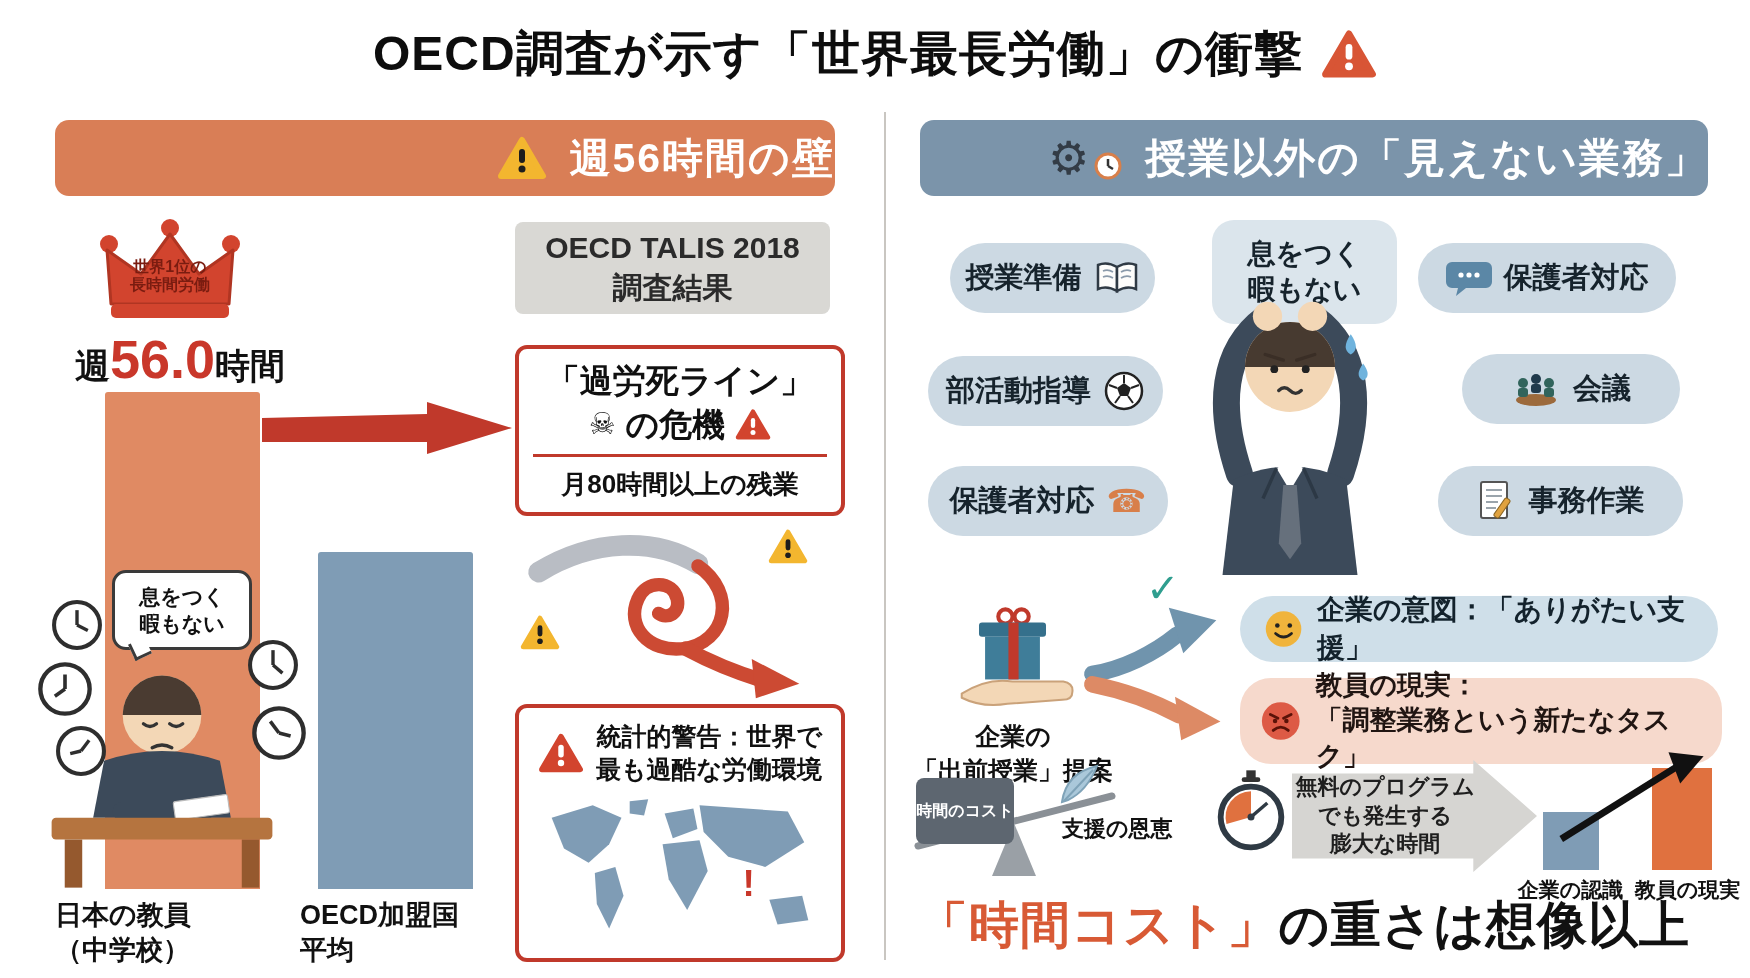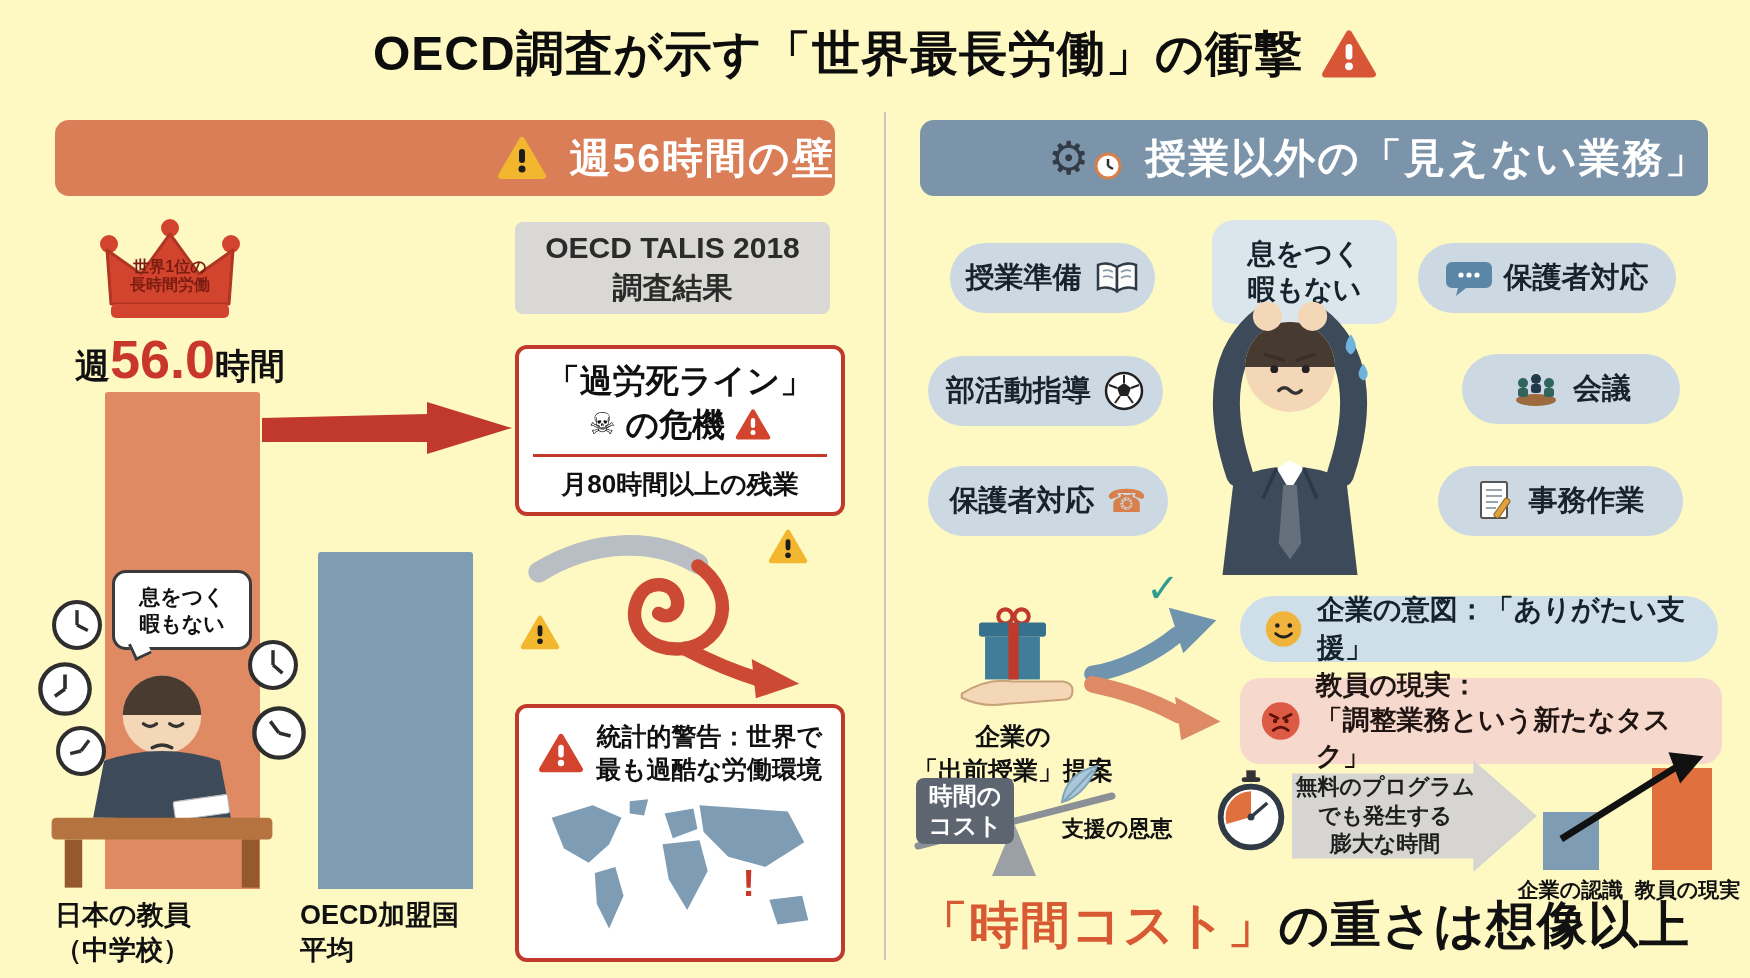--- a/index.html
+++ b/index.html
@@ -1,18 +1,18 @@
 <!DOCTYPE html>
 <html><head>
 <meta charset="utf-8">
 <style>
   *{margin:0;padding:0;box-sizing:border-box}
   html,body{background:#e9e7e2}
   body{font-family:"Liberation Sans","DejaVu Sans",sans-serif;font-weight:700;color:#111}
-  .canvas{position:relative;width:1750px;height:978px;background:#fef9c3;overflow:hidden;margin:0 auto}
+  .canvas{position:relative;width:1750px;height:978px;background:#ffffff;overflow:hidden;margin:0 auto}
   .abs{position:absolute}
   .title-row{display:flex;justify-content:center;align-items:center;gap:18px}
   .title-text{font-size:48px;font-weight:800;color:#0d0d0d;letter-spacing:1px}
   .divider{background:#c9c6c1}
   .banner{display:flex;align-items:center;justify-content:flex-end;gap:22px;border-radius:14px;color:#fff;font-size:41px;font-weight:800;letter-spacing:2px}
   .banner-left{background:#d97e56}
   .banner-right{background:#7b94aa}
   .crown-text{position:absolute;top:46px;left:0;width:150px;text-align:center;font-size:16px;font-weight:800;color:#7a1c10;line-height:1.15}
   .value56{display:flex;align-items:baseline;justify-content:center}
   .v-small{font-size:35px;font-weight:800;color:#111}
@@ -33,22 +33,22 @@
   .stat-head{display:flex;gap:12px;align-items:center;justify-content:center;padding:2px 0 6px}
   .stat-text{font-size:25px;font-weight:800;text-align:right;line-height:1.3;color:#101010}
   .pill{background:#ccd9e3;border-radius:40px;display:flex;align-items:center;justify-content:center;gap:12px;font-size:29px;font-weight:800;color:#16232c}
   .cloud{background:#dbe5ec;border-radius:22px;display:flex;flex-direction:column;align-items:center;justify-content:center;font-size:28px;font-weight:800;color:#16232c;line-height:1.3}
   .cloud:after{content:"";position:absolute;left:50%;bottom:-12px;width:18px;height:18px;background:#dbe5ec;transform:translateX(-50%) rotate(45deg)}
   .gear-cluster{display:flex;align-items:flex-end;gap:2px}
   .gear{font-size:46px;color:#333c46;line-height:1}
   .gift-label{font-size:25px;font-weight:700;text-align:center;line-height:1.35}
   .check{font-size:40px;font-weight:800;color:#2f9e8f;line-height:1}
   .intent{background:#cfdfe9;border-radius:40px;display:flex;align-items:center;gap:14px;padding:0 24px;font-size:28px;font-weight:800;color:#13222c}
-  .reality{background:#f6d9cc;border-radius:20px;display:flex;align-items:center;gap:14px;padding:0 20px;font-size:27px;font-weight:800;color:#201512;line-height:1.3}
-  .cost-box{background:#5d6670;border-radius:8px;display:flex;flex-direction:column;align-items:center;justify-content:center;color:#fff;font-size:24px;font-weight:800;line-height:1.25;z-index:3}
+  .reality{background:#f6d9cc;border-radius:31px;display:flex;align-items:center;gap:14px;padding:0 20px;font-size:27px;font-weight:800;color:#201512;line-height:1.3}
+  .cost-box{background:#5d6670;border-radius:8px;display:flex;flex-direction:row;align-items:center;justify-content:center;color:#fff;font-size:16px;font-weight:800;line-height:1.25;z-index:3}
   .benefit{font-size:22px;font-weight:800}
   .phone-orange{font-size:32px;color:#d87f4a;line-height:1}
   .garrow{background:#d6d5d2;-webkit-clip-path:polygon(0 12%,74% 12%,74% 0,100% 50%,74% 100%,74% 88%,0 88%);clip-path:polygon(0 12%,74% 12%,74% 0,100% 50%,74% 100%,74% 88%,0 88%);display:flex;align-items:center}
   .garrow-text{width:76%;text-align:center;font-size:22px;font-weight:800;color:#1e1e1e;line-height:1.3}
   .mini-label{font-size:21px;font-weight:800;text-align:center}
   .headline{text-align:center;font-size:50px;font-weight:800;letter-spacing:1px}
   .hl{color:#d85a35}
 </style>
 </head>
 <body>

